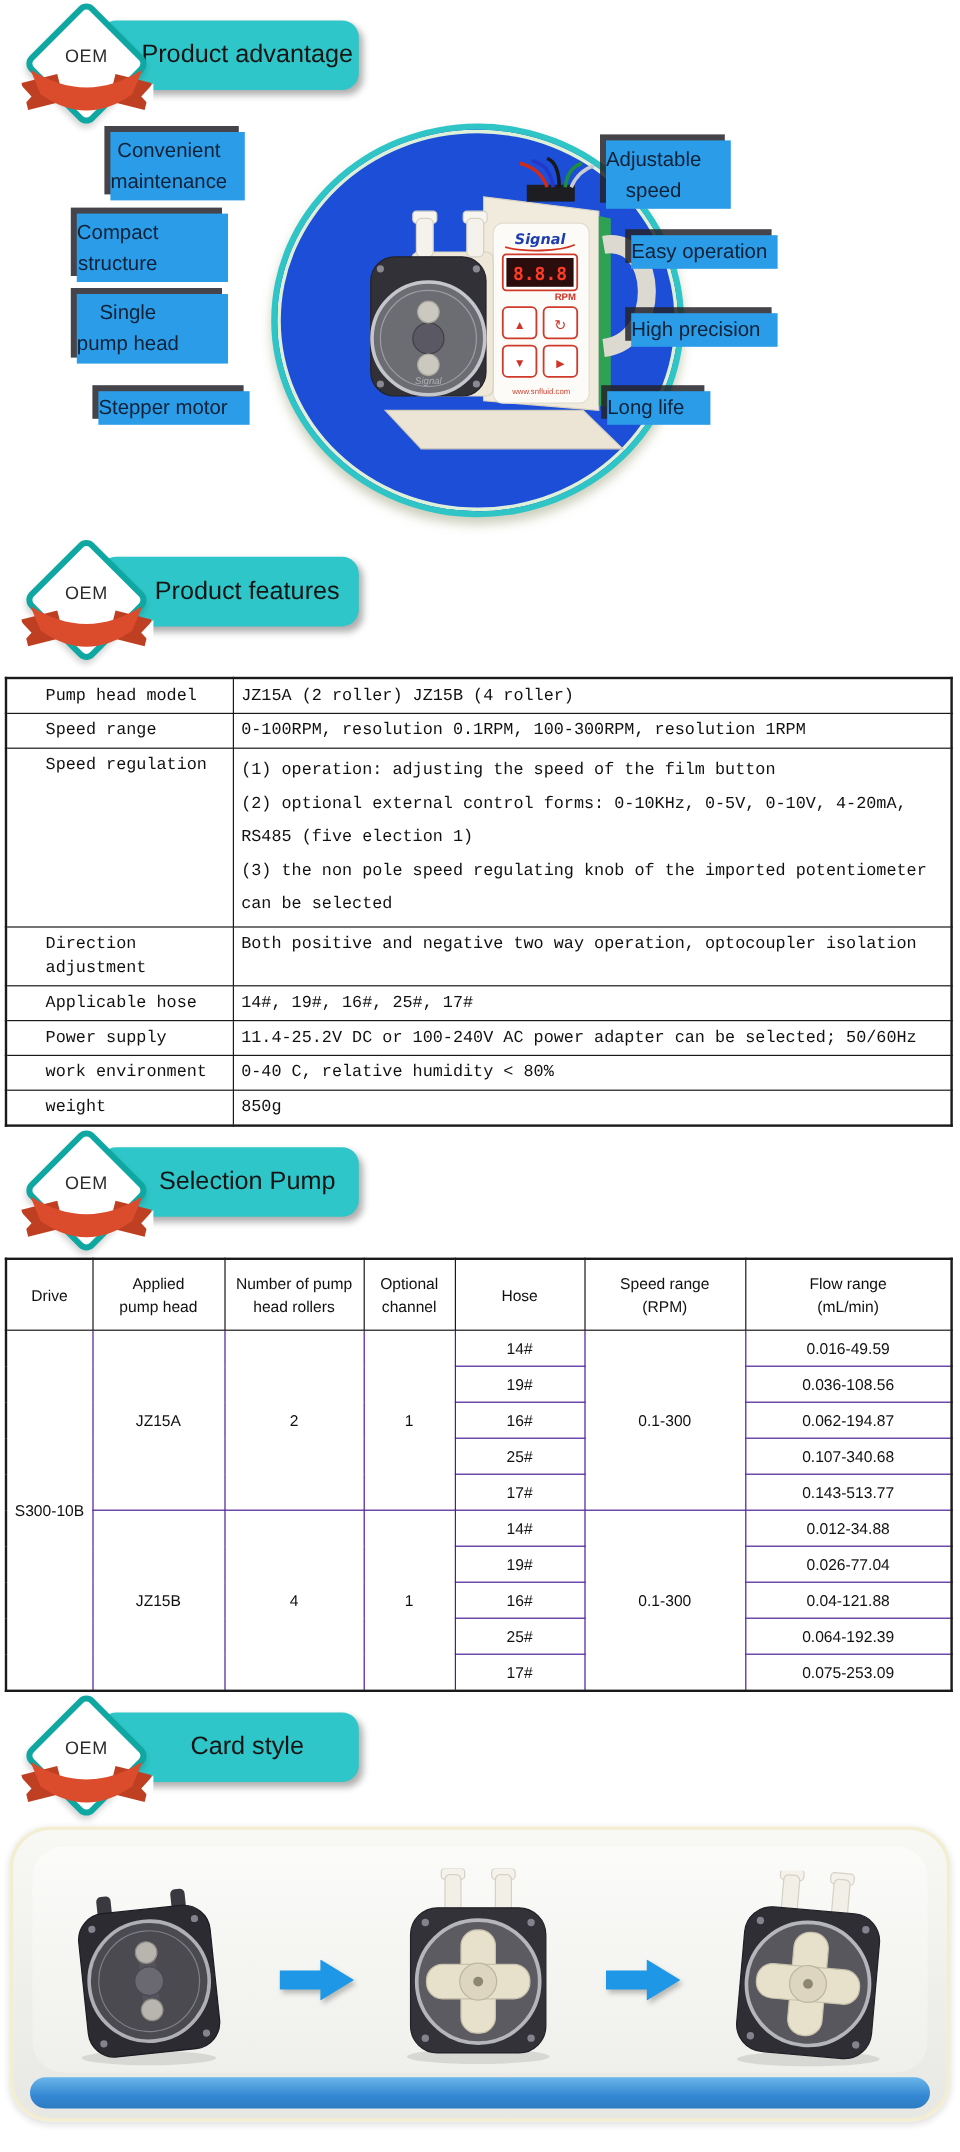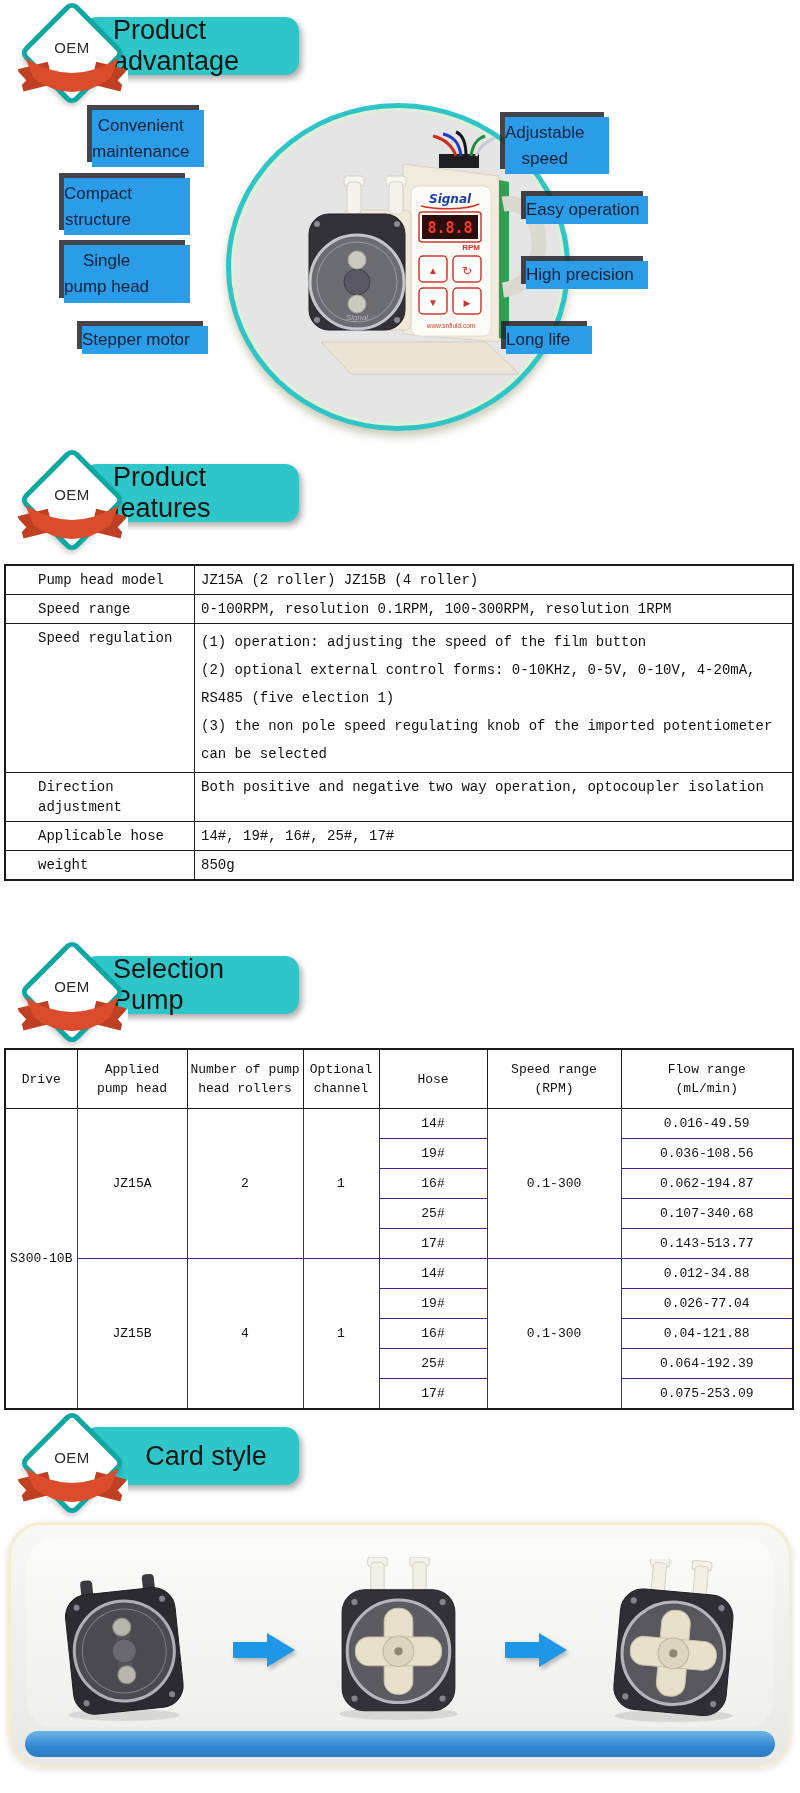--- a/index.html
+++ b/index.html
@@ -4,48 +4,48 @@
 <style>
   html,body{margin:0;padding:0;background:#ffffff;}
   #page{position:relative;width:800px;height:1793px;background:#ffffff;overflow:hidden;
         font-family:"Liberation Sans","DejaVu Sans",sans-serif;}
 
   
   .badge-group{position:absolute;left:10px;width:310px;height:112px;}
   .title-bar{position:absolute;left:73px;top:12px;width:216px;height:58px;box-sizing:border-box;
              background:#2ec6c8;border-radius:14px;box-shadow:3px 4px 6px rgba(0,0,0,0.32);
              display:flex;align-items:center;justify-content:center;padding-left:30px;
-             font-size:27px;color:#141414;z-index:1;}
+             font-size:21px;color:#141414;z-index:1;}
   .diamond{position:absolute;left:24px;top:10px;width:66px;height:66px;background:#ffffff;
            border:5px solid #0fa7a2;border-radius:9px;transform:rotate(45deg);
            box-shadow:2px 3px 5px rgba(0,0,0,0.18);z-index:2;}
   .ribbon{position:absolute;left:6px;top:50px;width:112px;height:47px;z-index:3;}
   .oem-text{position:absolute;left:24px;top:34px;width:76px;text-align:center;font-size:15px;
             color:#2b2b2b;letter-spacing:0.5px;z-index:4;}
 
   
   .circle-fig{position:absolute;left:226px;top:103px;width:344px;height:328px;border-radius:50%;
               border:5px solid #2fc5c7;box-sizing:border-box;
-              box-shadow:0 6px 9px rgba(110,115,60,0.35), inset 0 0 0 3px #dff0d8;background:#e5e5e5;}
+              box-shadow:0 6px 9px rgba(110,115,60,0.35), inset 0 0 0 3px #dff0d8;background:#1d4ed8;}
   .pump-photo{position:absolute;left:20px;top:22px;}
   .callout{position:absolute;background:#2b9ce8;box-shadow:-5px -5px 0 rgba(35,35,42,0.85);
            display:flex;align-items:center;text-align:center;
            font-size:17px;line-height:26px;color:#0e2137;white-space:pre-line;}
 
   
   .features-table{position:absolute;left:4px;top:564px;width:790px;border-collapse:collapse;
                   font-family:"Liberation Mono","DejaVu Sans Mono",monospace;font-size:14px;color:#111;
                   border:2px solid #1a1a1a;table-layout:fixed;}
   .features-table td{border:1px solid #1a1a1a;padding:4px 6px;vertical-align:top;line-height:20px;
                      white-space:pre-line;overflow:hidden;}
   .features-table td.fl{width:150px;padding-left:32px;}
   .features-table td.ml{line-height:28px;}
 
   .sel-table{position:absolute;left:4px;top:1048px;width:788px;border-collapse:collapse;
-             font-family:Liberation Mono, monospace;font-size:13px;color:#111;
+             font-family:Liberation Sans, sans-serif;font-size:13px;color:#111;
              text-align:center;border:2px solid #1a1a1a;table-layout:fixed;}
   .sel-table th{border:1px solid #1a1a1a;font-weight:normal;white-space:pre-line;line-height:19px;
                 padding:10px 2px;vertical-align:middle;font-size:13px;}
   .sel-table td{border:1px solid #4c1d95;padding:4px;line-height:20px;height:21px;vertical-align:middle;}
 
   
   .card-box{position:absolute;left:8px;top:1522px;width:784px;height:246px;box-sizing:border-box;
             border-radius:34px;border:3px solid #f3eed2;
             background:linear-gradient(180deg,#f8f8f4,#e7e7e3);box-shadow:0 2px 6px rgba(0,0,0,0.12);}
   .card-inner{position:absolute;left:16px;top:14px;right:16px;height:188px;border-radius:26px;
@@ -181,20 +181,28 @@
 (3) the non pole speed regulating knob of the imported potentiometer
 can be selected</td>
     </tr>
     <tr>
       <td class="fl">Direction adjustment</td>
       <td>Both positive and negative two way operation, optocoupler isolation</td>
     </tr>
     <tr>
       <td class="fl">Applicable hose</td>
       <td>14#, 19#, 16#, 25#, 17#</td>
+    </tr>
+    <tr>
+      <td class="fl">Power supply</td>
+      <td>11.4-25.2V DC or 100-240V AC power adapter can be selected; 50/60Hz</td>
+    </tr>
+    <tr>
+      <td class="fl">work environment</td>
+      <td>0-40 C, relative humidity &lt; 80%</td>
     </tr>
     <tr>
       <td class="fl">weight</td>
       <td>850g</td>
     </tr>
   </tbody>
     </table>
 
   <div class="badge-group" style="top:944px">
     <div class="title-bar">

